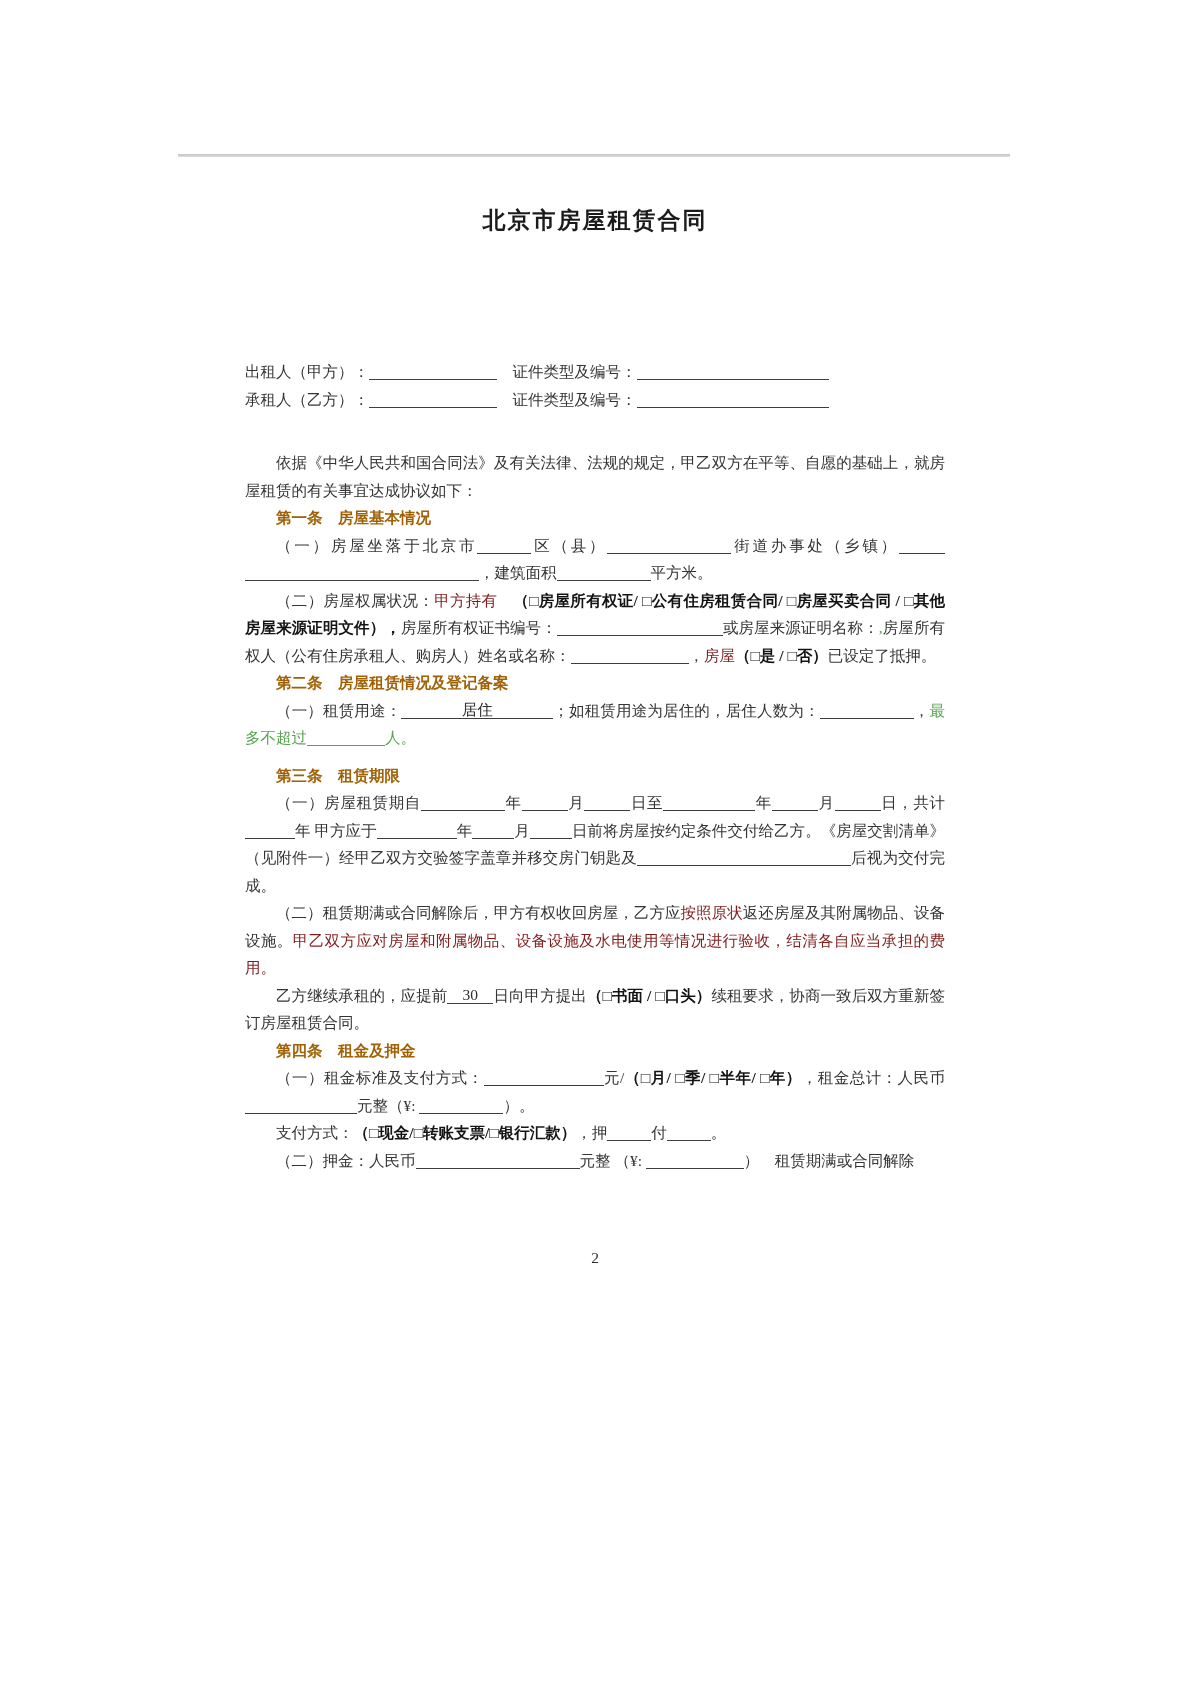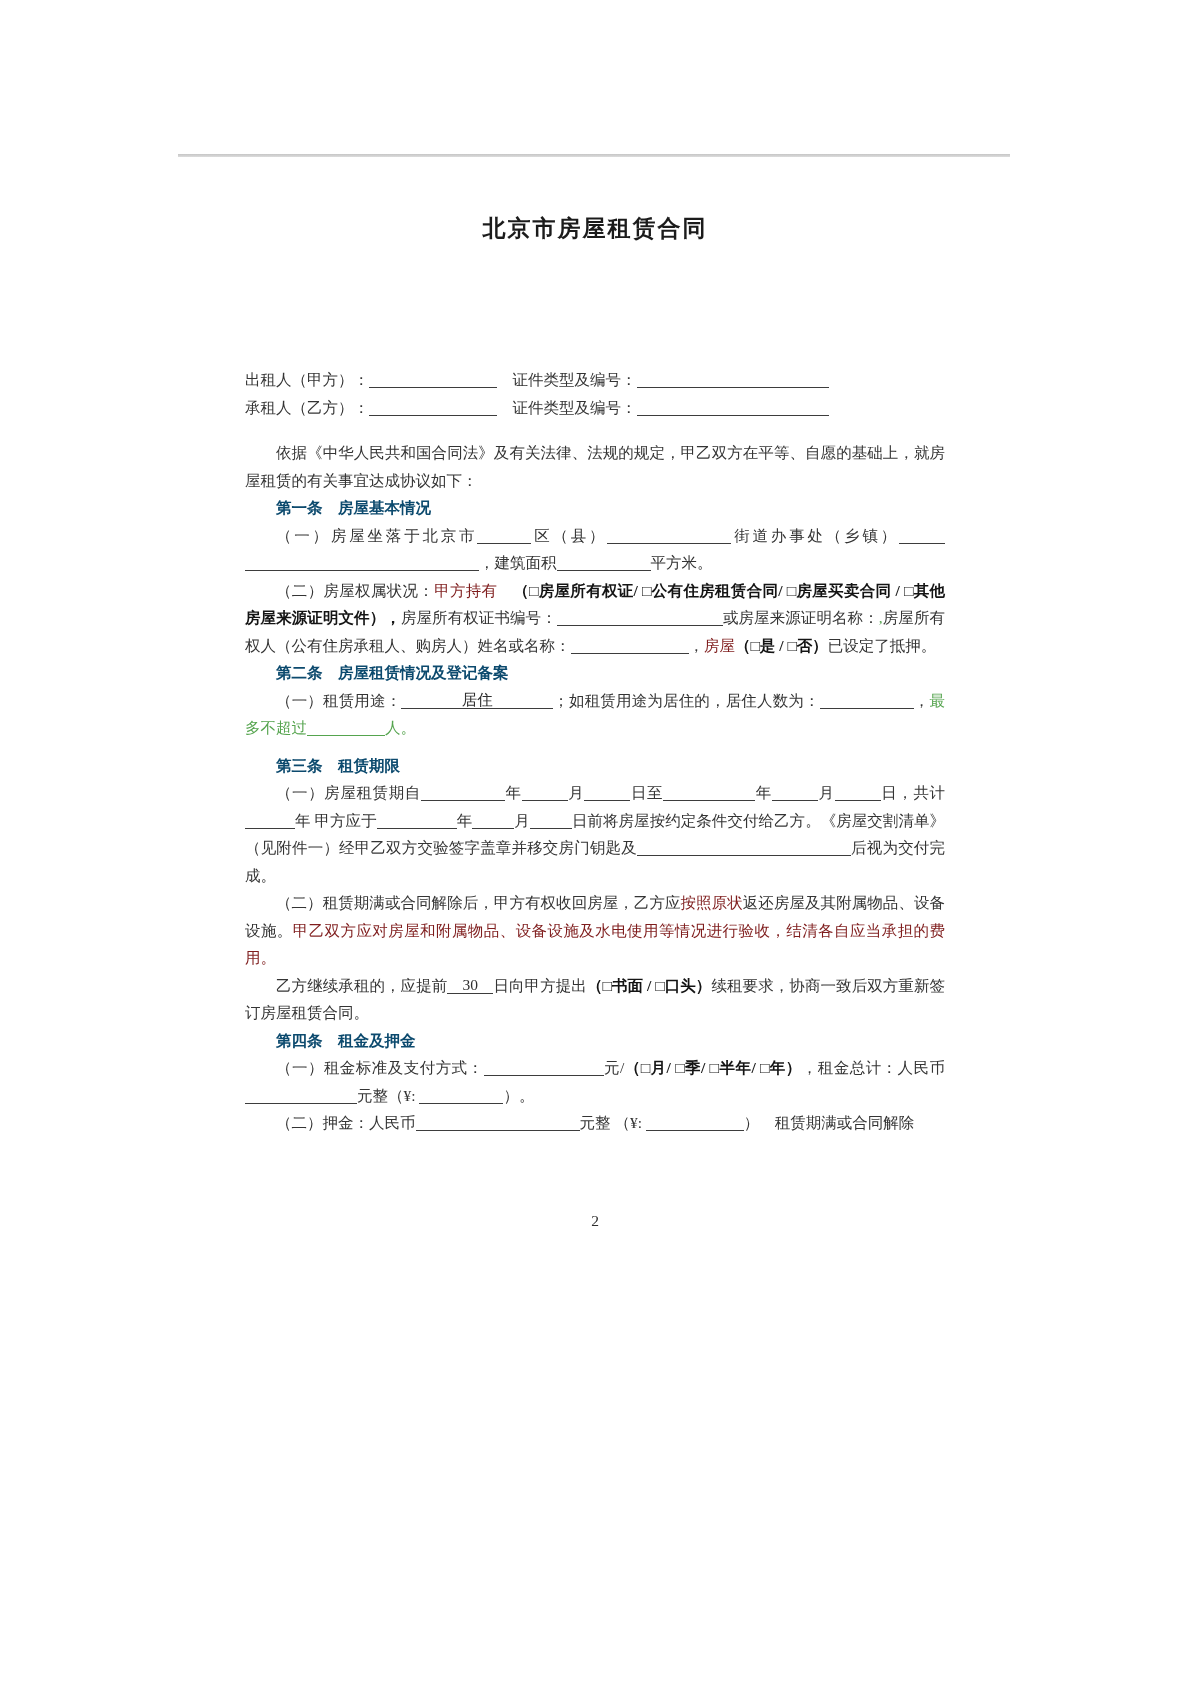--- a/index.html
+++ b/index.html
@@ -6,58 +6,59 @@
   body{
     width:1190px;height:1683px;background:#ffffff;position:relative;
     font-family:"Liberation Serif","DejaVu Serif",serif;
     -webkit-font-smoothing:antialiased;
   }
   .top-rule{
     position:absolute;left:178px;top:154px;width:832px;height:3px;
     background:linear-gradient(#c6c6c6,#dcdcdc);
   }
   .doc-body{
-    position:absolute;left:245px;top:212px;width:700px;
+    position:absolute;left:245px;top:204px;width:700px;
     color:#343434;font-size:15.5px;line-height:27.5px;text-align:justify;
   }
   .blk{margin:0;}
   .blk.p,.blk.h{text-indent:2em;}
   .blk.noind{text-indent:0;}
   .blk.title{
     text-align:center;text-indent:0;font-weight:700;font-size:23px;
     line-height:34px;color:#1b1b1b;letter-spacing:2px;
   }
-  .blk.h{font-weight:700;color:#0c4a6e;}
+  .blk.h{font-weight:700;color:#a16207;}
   .blk.page-num{text-align:center;text-indent:0;color:#2e2e2e;}
   .s-n{color:inherit;}
   .s-b{font-weight:700;color:#141414;}
   .s-r{color:#7f1d1d;}
   .s-g{color:#55a44e;}
   .blank{
     display:inline-block;text-indent:0;height:1.05em;line-height:1.15em;
     border-bottom:1px solid #3d3d3d;vertical-align:-3px;text-align:center;
     color:#2e2e2e;overflow:hidden;
   }
   .blank.s-ug{border-bottom-color:#55a44e;color:#55a44e;}
 </style>
 </head>
 <body>
 
 <div class="top-rule"></div>
 <div class="doc-body" id="doc-body">
     <div class="blk title"><span class="s-n">北京市房屋租赁合同</span></div>
     <div class="blk p noind" style="margin-top: 120px;"><span class="s-n">出租人（甲方）：</span><span class="s-u blank" style="width: 128px;"></span><span class="s-n">　证件类型及编号：</span><span class="s-u blank" style="width: 192px;"></span></div>
     <div class="blk p noind" style=""><span class="s-n">承租人（乙方）：</span><span class="s-u blank" style="width: 128px;"></span><span class="s-n">　证件类型及编号：</span><span class="s-u blank" style="width: 192px;"></span></div>
-    <div class="blk p" style="margin-top: 18px;"><span class="s-n">依据《中华人民共和国合同法》及有关法律、法规的规定，甲乙双方在平等、自愿的基础上，就房屋租赁的有关事宜达成协议如下：</span></div>
+    <div class="blk p" style="margin-top: 36px;"><span class="s-n">依据《中华人民共和国合同法》及有关法律、法规的规定，甲乙双方在平等、自愿的基础上，就房屋租赁的有关事宜达成协议如下：</span></div>
     <div class="blk h"><span class="s-n">第一条　房屋基本情况</span></div>
     <div class="blk p"><span class="s-n">（一）房屋坐落于北京市</span><span class="s-u blank" style="width: 54px;"></span><span class="s-n">区（县）</span><span class="s-u blank" style="width: 124px;"></span><span class="s-n">街道办事处（乡镇）</span><span class="s-u blank" style="width: 46px;"></span><span class="s-u blank" style="width: 234px;"></span><span class="s-n">，建筑面积</span><span class="s-u blank" style="width: 94px;"></span><span class="s-n">平方米。</span></div>
     <div class="blk p"><span class="s-n">（二）房屋权属状况：</span><span class="s-r">甲方持有</span><span class="s-n">　</span><span class="s-b">（□房屋所有权证/ □公有住房租赁合同/ □房屋买卖合同 / □其他房屋来源证明文件），</span><span class="s-n">房屋所有权证书编号：</span><span class="s-u blank" style="width: 166px;"></span><span class="s-n">或房屋来源证明名称：</span><span class="s-g">,</span><span class="s-n">房屋所有权人（公有住房承租人、购房人）姓名或名称：</span><span class="s-u blank" style="width: 118px;"></span><span class="s-n">，</span><span class="s-r">房屋</span><span class="s-b">（□是 / □否）</span><span class="s-n">已设定了抵押。</span></div>
     <div class="blk h"><span class="s-n">第二条　房屋租赁情况及登记备案</span></div>
     <div class="blk p"><span class="s-n">（一）租赁用途：</span><span class="s-u blank" style="width: 152px;">居住</span><span class="s-n">；如租赁用途为居住的，居住人数为：</span><span class="s-u blank" style="width: 94px;"></span><span class="s-n">，</span><span class="s-g">最多不超过</span><span class="s-ug blank" style="width: 78px;"></span><span class="s-g">人。</span></div>
     <div class="blk h" style="margin-top: 10px;"><span class="s-n">第三条　租赁期限</span></div>
     <div class="blk p"><span class="s-n">（一）房屋租赁期自</span><span class="s-u blank" style="width: 84px;"></span><span class="s-n">年</span><span class="s-u blank" style="width: 46px;"></span><span class="s-n">月</span><span class="s-u blank" style="width: 46px;"></span><span class="s-n">日至</span><span class="s-u blank" style="width: 92px;"></span><span class="s-n">年</span><span class="s-u blank" style="width: 46px;"></span><span class="s-n">月</span><span class="s-u blank" style="width: 46px;"></span><span class="s-n">日，共计</span><span class="s-u blank" style="width: 50px;"></span><span class="s-n">年 甲方应于</span><span class="s-u blank" style="width: 80px;"></span><span class="s-n">年</span><span class="s-u blank" style="width: 42px;"></span><span class="s-n">月</span><span class="s-u blank" style="width: 42px;"></span><span class="s-n">日前将房屋按约定条件交付给乙方。《房屋交割清单》（见附件一）经甲乙双方交验签字盖章并移交房门钥匙及</span><span class="s-u blank" style="width: 214px;"></span><span class="s-n">后视为交付完成。</span></div>
     <div class="blk p"><span class="s-n">（二）租赁期满或合同解除后，甲方有权收回房屋，乙方应</span><span class="s-r">按照原状</span><span class="s-n">返还房屋及其附属物品、设备设施。</span><span class="s-r">甲乙双方应对房屋和附属物品、设备设施及水电使用等情况进行验收，结清各自应当承担的费用。</span></div>
     <div class="blk p"><span class="s-n">乙方继续承租的，应提前</span><span class="s-u blank" style="width: 46px;">30</span><span class="s-n">日向甲方提出</span><span class="s-b">（□书面 / □口头）</span><span class="s-n">续租要求，协商一致后双方重新签订房屋租赁合同。</span></div>
     <div class="blk h"><span class="s-n">第四条　租金及押金</span></div>
     <div class="blk p"><span class="s-n">（一）租金标准及支付方式：</span><span class="s-u blank" style="width: 120px;"></span><span class="s-n">元/</span><span class="s-b">（□月/ □季/ □半年/ □年）</span><span class="s-n">，租金总计：人民币</span><span class="s-u blank" style="width: 112px;"></span><span class="s-n">元整（¥: </span><span class="s-u blank" style="width: 84px;"></span><span class="s-n">）。</span></div>
+    <div class="blk p"><span class="s-n">支付方式：</span><span class="s-b">（□现金/□转账支票/□银行汇款）</span><span class="s-n">，押</span><span class="s-u blank" style="width: 44px;"></span><span class="s-n">付</span><span class="s-u blank" style="width: 44px;"></span><span class="s-n">。</span></div>
     <div class="blk p"><span class="s-n">（二）押金：人民币</span><span class="s-u blank" style="width: 164px;"></span><span class="s-n">元整 （¥: </span><span class="s-u blank" style="width: 98px;"></span><span class="s-n">）　租赁期满或合同解除</span></div>
     <div class="blk page-num" style="margin-top: 70px;"><span class="s-n">2</span></div>
   </div>
 
 </body></html>

